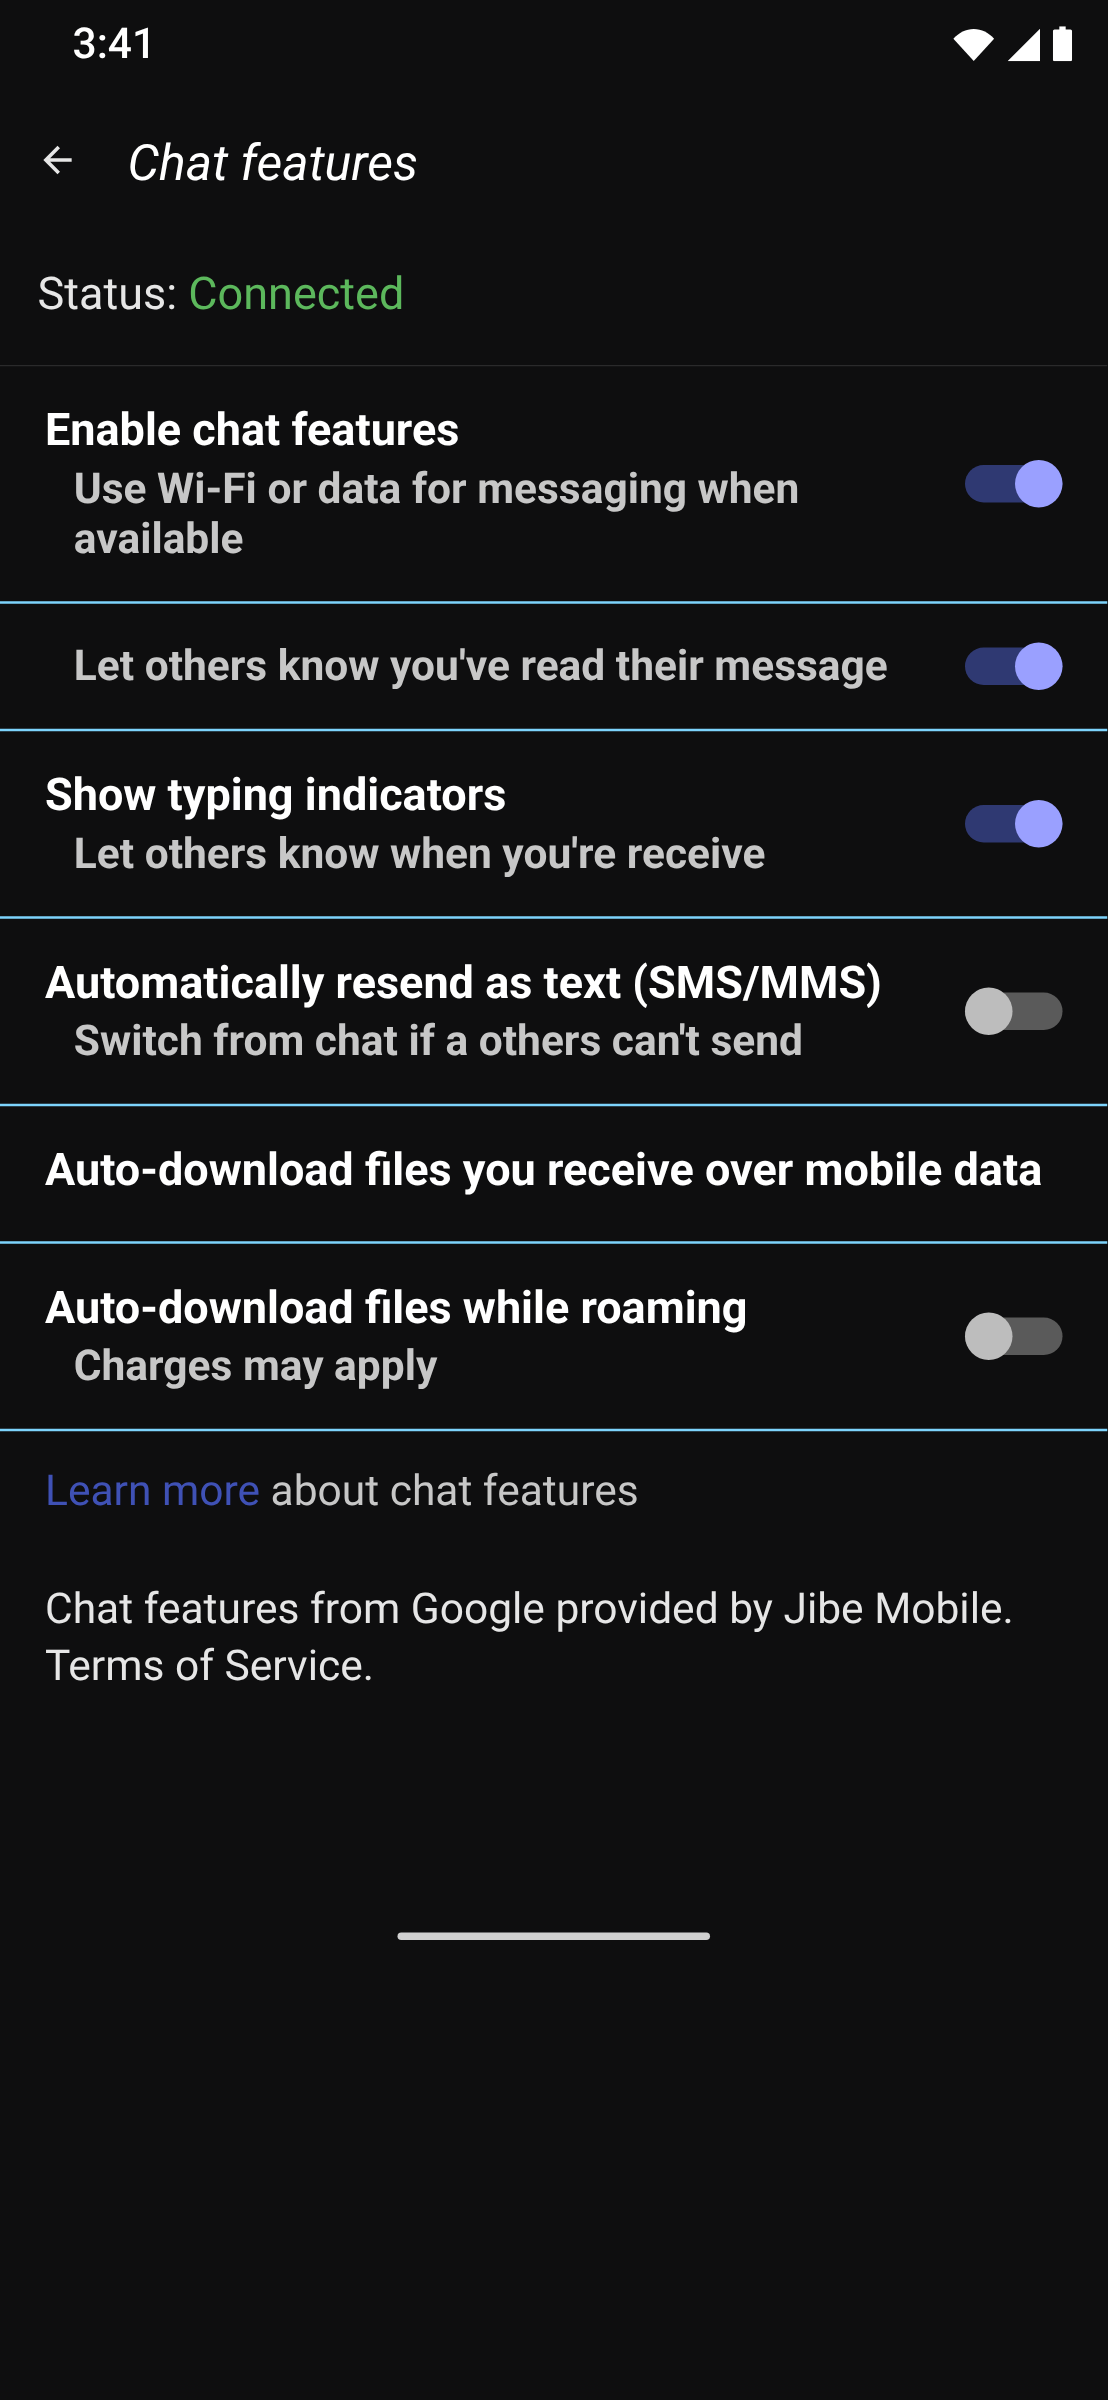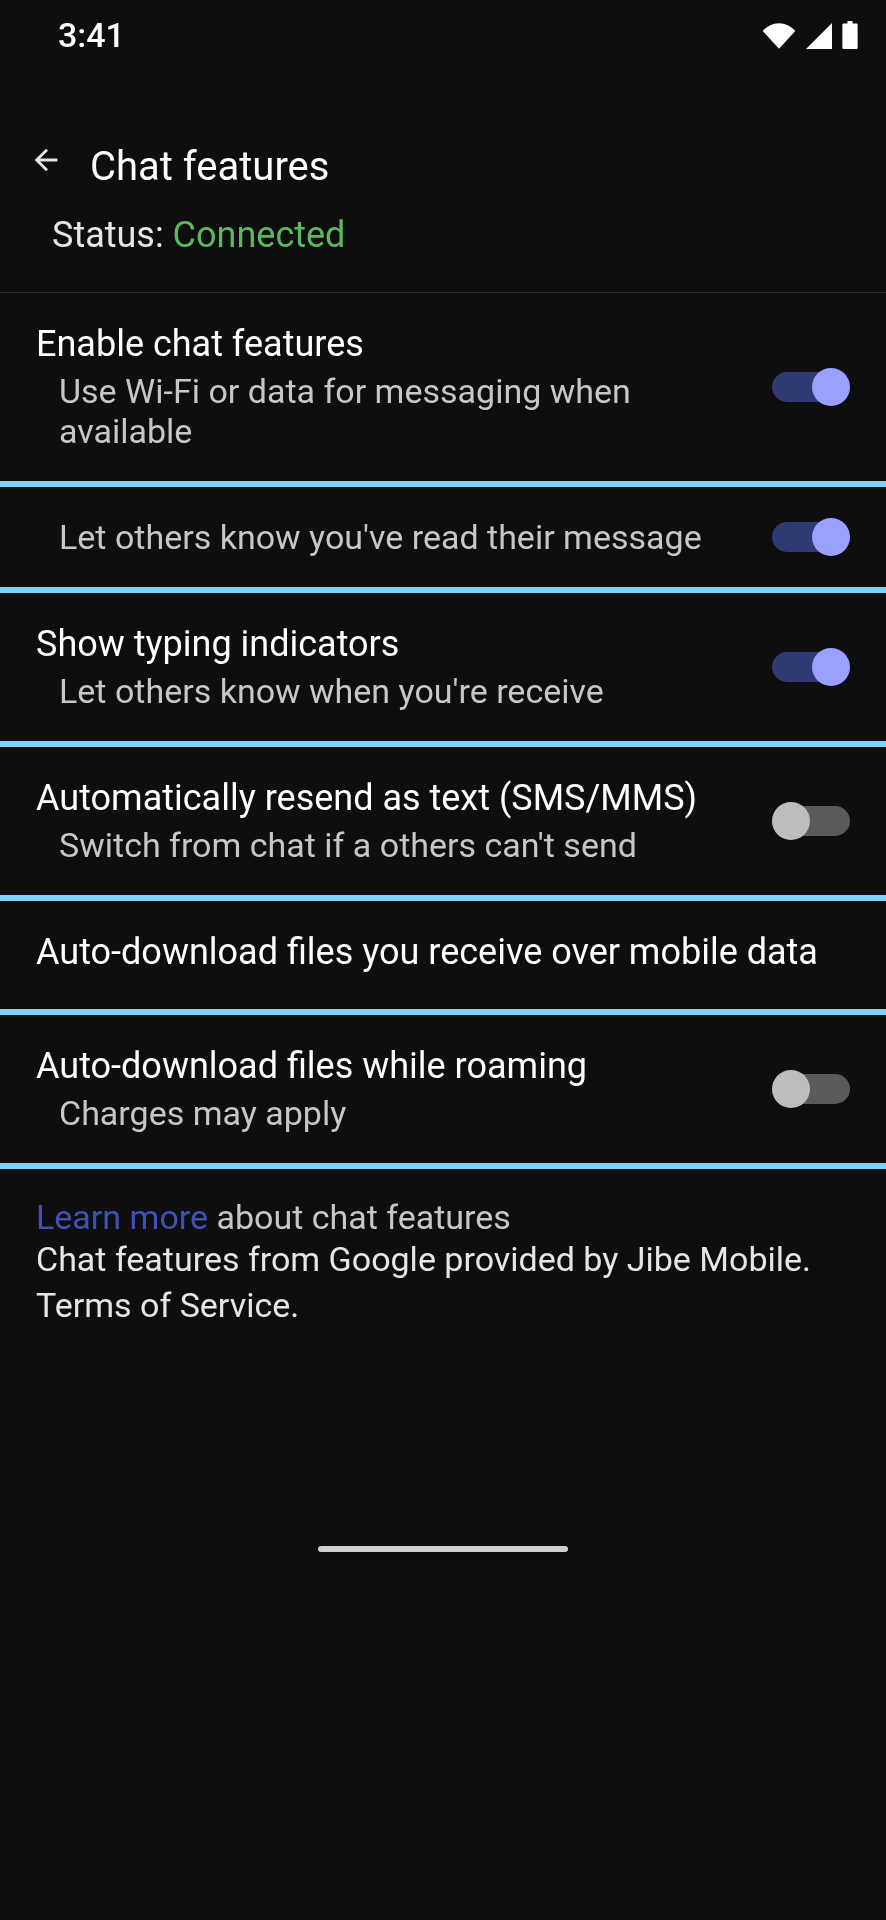--- a/index.html
+++ b/index.html
@@ -6,48 +6,48 @@
   html, body { width: 886px; height: 1920px; background: #0e0e0f; color: #e6e6e6; font-family: Roboto, "Segoe UI", Arial, sans-serif; overflow: hidden; }
   .screen { width: 886px; height: 1568px; position: relative; }
 
   
   .statusbar { display: flex; align-items: center; justify-content: space-between; height: 70px; padding: 0 28px 0 58px; }
   .clock { font-size: 34px; font-weight: 500; color: #fff; }
   .sb-icons { display: flex; align-items: flex-end; gap: 10px; }
   .sb-icons svg { display: block; }
 
   
-  .appbar { display: flex; align-items: flex-end; height: 120px; padding: 0 18px; gap: 16px; }
+  .appbar { display: flex; align-items: center; height: 120px; padding: 0 18px; gap: 28px; font-style: italic; }
   .back-btn { width: 56px; height: 56px; display: flex; align-items: center; justify-content: center; border-radius: 50%; }
   .appbar-title { font-size: 40px; font-weight: 400; color: #fff; }
 
   
-  .section { padding: 24px 52px 30px; border-bottom: 1px solid #2a2a2b; }
+  .section { padding: 24px 30px 30px; border-bottom: 1px solid #2a2a2b; }
 
   .status-line { font-size: 36px; margin-bottom: 6px; }
   .status-label { color: #e6e6e6; }
   .status-value { color: #5cb85c; }
   .status-sub { font-size: 34px; color: #e6e6e6; }
 
-  .row { display: flex; align-items: center; justify-content: space-between; gap: 40px; padding: 30px 36px; border-bottom: 6px solid #7dd3fc; }
+  .row { display: flex; align-items: center; justify-content: space-between; gap: 40px; padding: 30px 36px; border-bottom: 2px solid #7dd3fc; font-weight: bold; }
   .row-text { flex: 1; min-width: 0; }
   .row-title { font-size: 36px; color: #fff; margin-bottom: 6px; }
   .row-sub { font-size: 34px; color: #c7c7c7; margin-left: 23px; }
 
   
   .switch { position: relative; width: 78px; height: 38px; flex-shrink: 0; }
   .switch-track { position: absolute; inset: 4px 0; border-radius: 20px; background: #5a5a5a; }
   .switch-thumb { position: absolute; width: 38px; height: 38px; border-radius: 50%; background: #bdbdbd; top: 0; left: 0; transition: none; }
   .switch.on .switch-track { background: #4b5cc4; opacity: .55; }
   .switch.on .switch-thumb { left: 40px; background: #8c9eff; }
   .switch.on .switch-thumb { background: #9aa0ff; }
 
   
   .footer { padding: 28px 36px 8px; }
-  .learnmore { font-size: 34px; }
+  .learnmore { font-size: 34px; margin-bottom: 52px; }
   .learnmore .link { color: #3f51b5; text-decoration: none; }
   .learnmore .rest { color: #c7c7c7; }
   .provider { font-size: 34px; color: #e6e6e6; line-height: 1.35; }
 
   
   .home-indicator { position: absolute; bottom: 16px; left: 50%; transform: translateX(-50%); width: 250px; height: 6px; border-radius: 3px; background: #e6e6e6; opacity: .9; }
 </style>
 </head>
 <body>
 

